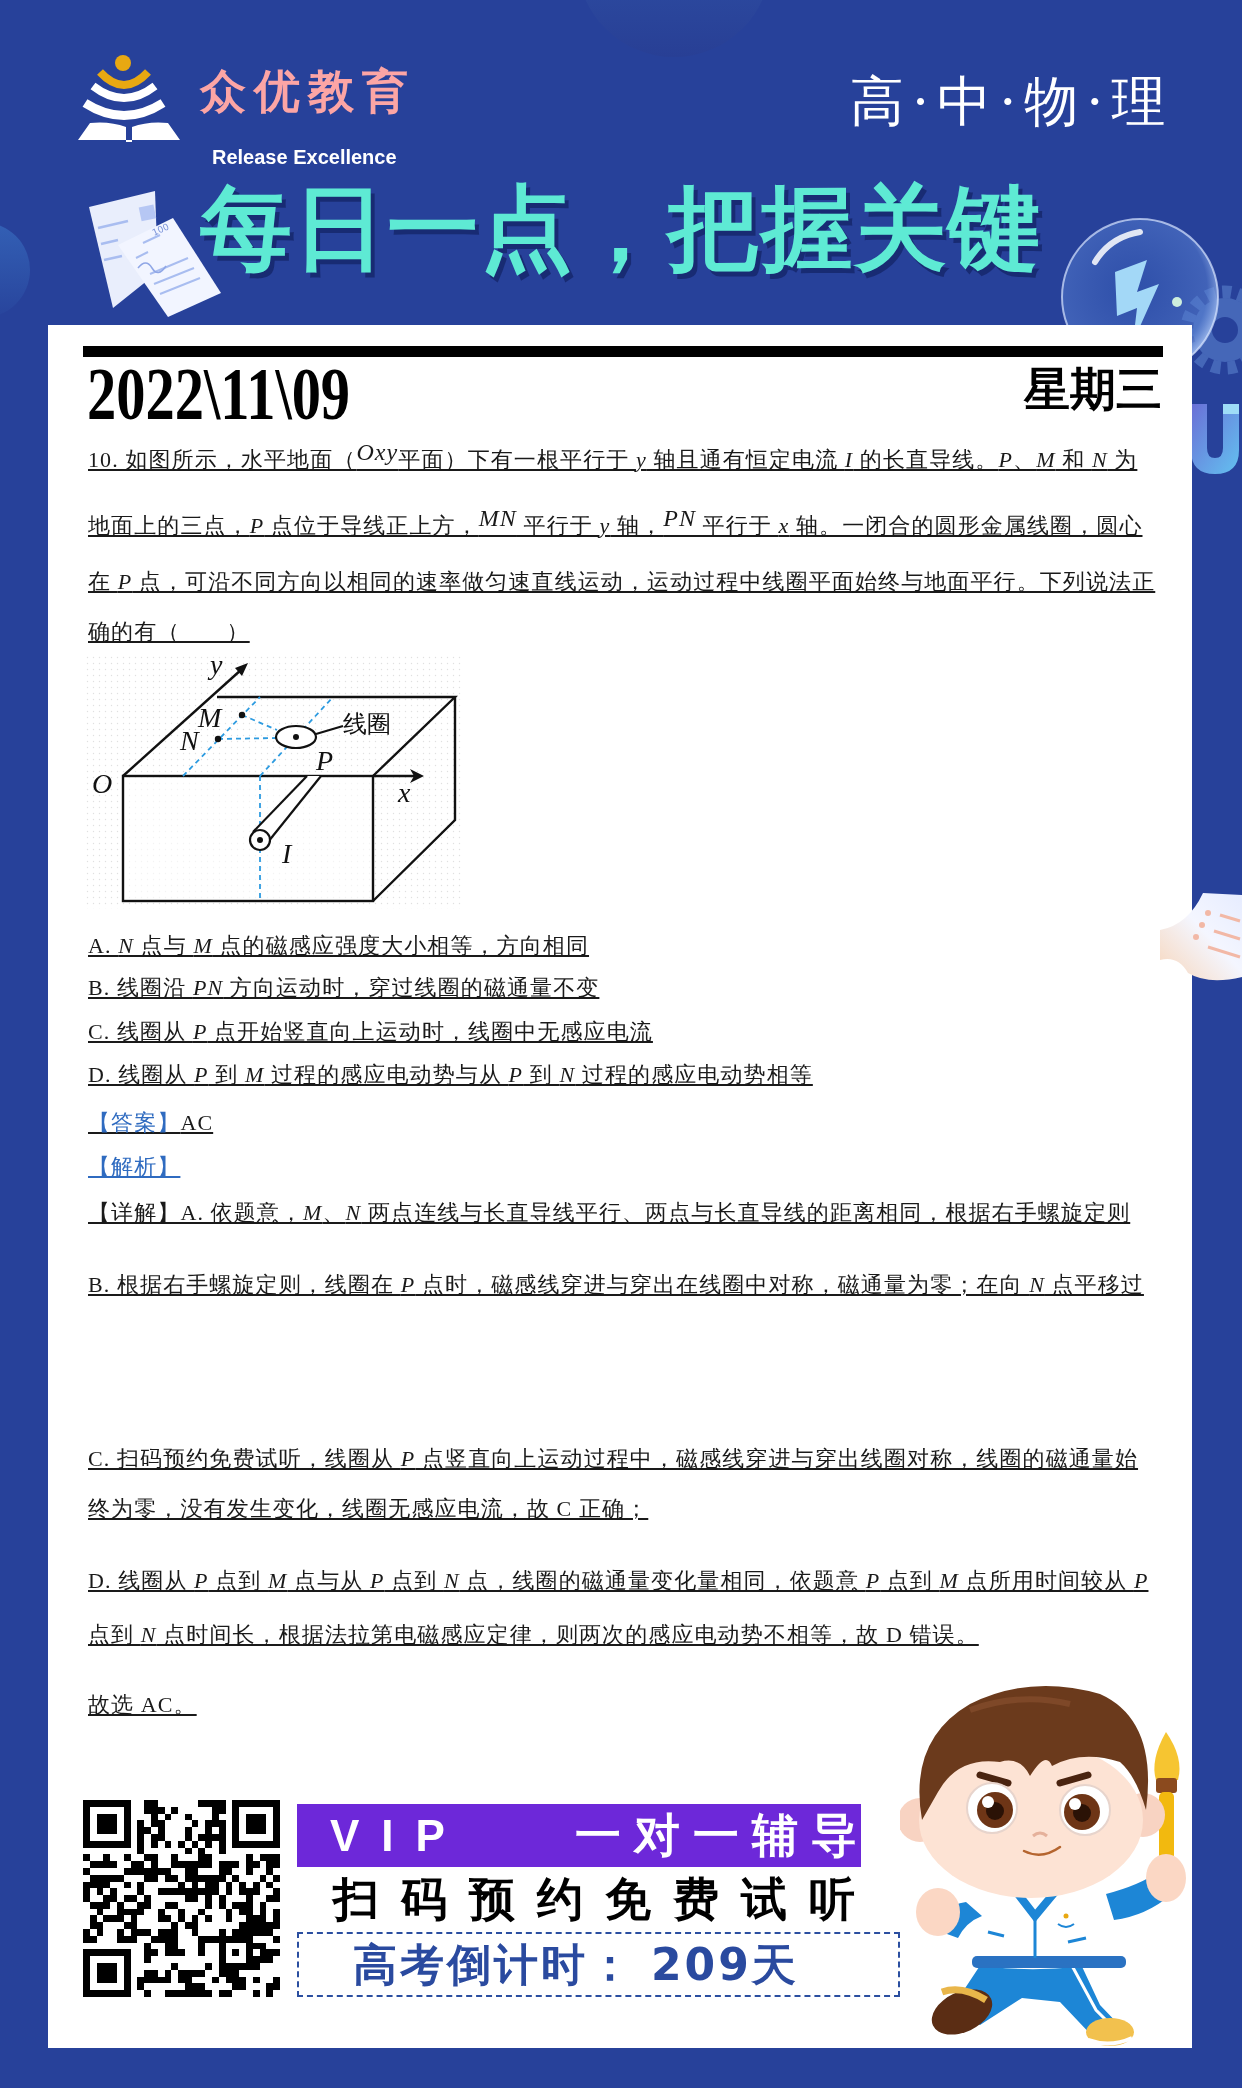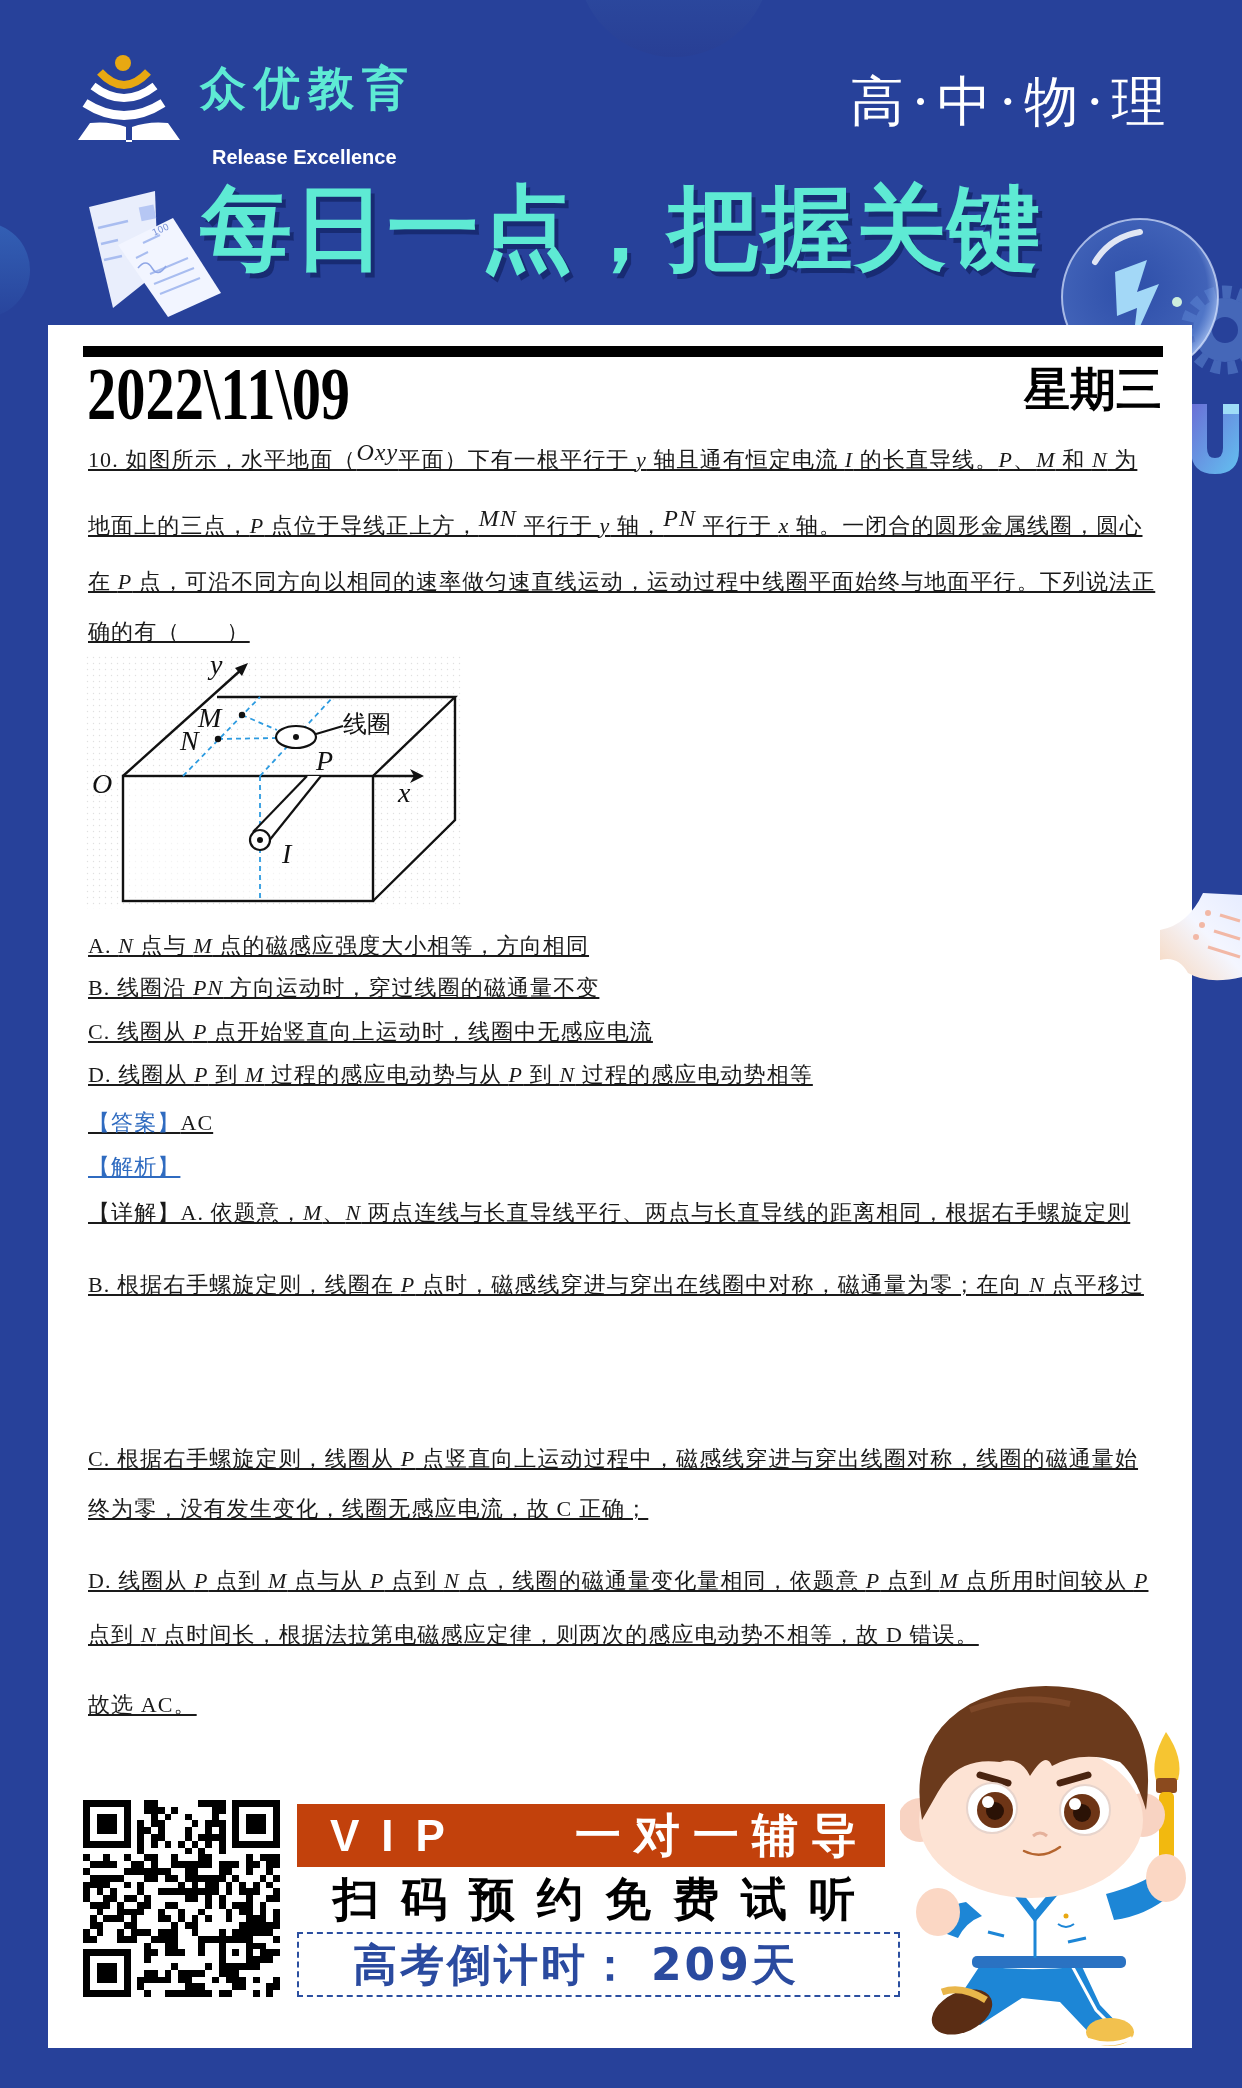--- a/index.html
+++ b/index.html
@@ -1,32 +1,32 @@
 <!DOCTYPE html>
 <html><head>
 <meta charset="utf-8">
 <style>
   html,body{margin:0;padding:0;}
   body{width:1242px;height:2088px;overflow:hidden;background:#27419a;}
   #page{position:relative;width:1242px;height:2088px;background:#27419a;overflow:hidden;font-family:"Liberation Serif",serif;}
   .abs{position:absolute;}
-  .brand-name{left:200px;top:66px;font-family:Liberation Mono, monospace;font-weight:bold;font-size:46px;line-height:52px;color:#5eead4;letter-spacing:8px;white-space:nowrap;}
+  .brand-name{left:200px;top:66px;font-family:Liberation Serif, serif;font-weight:bold;font-size:46px;line-height:52px;color:#fca5a5;letter-spacing:8px;white-space:nowrap;}
   .brand-tag{left:212px;top:119px;font-family:"Liberation Sans",sans-serif;font-weight:bold;font-size:20px;line-height:24px;color:#fff;white-space:nowrap;margin-top:26px;}
   .subject{left:850px;top:72px;font-family:"DejaVu Serif",serif;font-size:54px;line-height:60px;color:#fff;letter-spacing:8px;white-space:nowrap;}
   .slogan{left:200px;top:178px;font-family:Liberation Sans, sans-serif;font-weight:900;font-size:92px;line-height:100px;color:#5eead4;letter-spacing:1.5px;white-space:nowrap;text-shadow:4px 5px 0 rgba(12,26,84,.55);}
   .card{left:48px;top:325px;width:1144px;height:1723px;background:#fff;}
   .rule{left:83px;top:346px;width:1080px;height:11px;background:#000;}
   .date{left:87px;top:357px;font-family:"Liberation Serif",serif;font-weight:bold;font-size:74px;line-height:74px;color:#000;transform:scaleX(0.79);transform-origin:0 0;white-space:nowrap;}
   .weekday{right:80px;top:362px;font-family:"Liberation Serif",serif;font-weight:bold;font-size:46px;line-height:56px;color:#000;white-space:nowrap;}
   .tl{position:absolute;left:88px;font-family:"Liberation Serif",serif;font-size:22px;line-height:26px;letter-spacing:1.1px;color:#1a1a1a;white-space:nowrap;text-decoration:underline;}
   .tl .it{font-style:italic;}
   .tl .math{font-style:italic;font-size:24px;position:relative;top:-7px;}
   .blue{color:#2f6bc0;}
   .qr{left:83px;top:1800px;width:197px;height:197px;}
-  .vip{left:297px;top:1804px;width:564px;height:63px;background:#c2410c;padding-left:24px;}
+  .vip{left:297px;top:1804px;width:564px;height:63px;background:#6d28d9;}
   .vip-label{position:absolute;left:33px;top:0;line-height:63px;font-family:"Liberation Sans",sans-serif;font-weight:bold;font-size:44px;letter-spacing:22px;color:#fff;white-space:nowrap;}
   .vip-title{position:absolute;left:278px;top:0;line-height:63px;font-family:"DejaVu Sans",sans-serif;font-weight:900;font-size:46px;letter-spacing:13px;color:#fff;white-space:nowrap;}
   .scan{left:333px;top:1869px;line-height:60px;font-family:"DejaVu Sans",sans-serif;font-weight:900;font-size:46px;letter-spacing:22px;color:#000;white-space:nowrap;}
   .countdown{left:297px;top:1932px;width:599px;height:61px;border:2px dashed #2b4fa0;}
   .countdown-text{position:absolute;left:54px;top:0;line-height:61px;font-family:"DejaVu Sans",sans-serif;font-weight:900;font-size:44px;letter-spacing:3px;color:#2a4a9f;white-space:nowrap;}
   .countdown-value{margin-left:16px;}
 </style>
 </head>
 <body>
 
@@ -181,21 +181,21 @@
   <div class="tl" style="top:1019px"><span>C.  线圈从 </span><span class="it">P</span><span> 点开始竖直向上运动时，线圈中无感应电流</span></div>
   <div class="tl" style="top:1062px"><span>D.  线圈从 </span><span class="it">P</span><span> 到 </span><span class="it">M</span><span> 过程的感应电动势与从 </span><span class="it">P</span><span> 到 </span><span class="it">N</span><span> 过程的感应电动势相等</span></div>
 
   <div class="tl" style="top:1110px">
     <span class="blue">【答案】</span><span>AC</span>
   </div>
   <div class="tl blue" style="top:1154px">【解析】</div>
 
   <div class="tl" style="top:1200px"><span>【详解】A. 依题意，</span><span class="it">M</span><span>、</span><span class="it">N</span><span> 两点连线与长直导线平行、两点与长直导线的距离相同，根据右手螺旋定则</span></div>
   <div class="tl" style="top:1272px"><span>B. 根据右手螺旋定则，线圈在 </span><span class="it">P</span><span> 点时，磁感线穿进与穿出在线圈中对称，磁通量为零；在向 </span><span class="it">N</span><span> 点平移过</span></div>
-  <div class="tl" style="top:1446px"><span>C. 根据右手螺旋定则，线圈从 </span><span class="it">P</span><span> 点竖直向上运动过程中，磁感线穿进与穿出线圈对称，线圈的磁通量始</span></div>
+  <div class="tl" style="top:1446px"><span>C. 扫码预约免费试听，线圈从 </span><span class="it">P</span><span> 点竖直向上运动过程中，磁感线穿进与穿出线圈对称，线圈的磁通量始</span></div>
   <div class="tl" style="top:1496px"><span>终为零，没有发生变化，线圈无感应电流，故 C 正确；</span></div>
   <div class="tl" style="top:1568px"><span>D. 线圈从 </span><span class="it">P</span><span> 点到 </span><span class="it">M</span><span> 点与从 </span><span class="it">P</span><span> 点到 </span><span class="it">N</span><span> 点，线圈的磁通量变化量相同，依题意 </span><span class="it">P</span><span> 点到 </span><span class="it">M</span><span> 点所用时间较从 </span><span class="it">P</span></div>
   <div class="tl" style="top:1622px"><span>点到 </span><span class="it">N</span><span> 点时间长，根据法拉第电磁感应定律，则两次的感应电动势不相等，故 D 错误。</span></div>
   <div class="tl" style="top:1692px">故选 AC。</div>
 
   <svg class="abs" style="left:1158px;top:885px" width="84" height="100" viewBox="0 0 84 100">
     <defs>
         <linearGradient id="gNote" x1="0" y1="1" x2="1" y2="0">
           <stop offset="0" stop-color="#f7d6bb"></stop>
           <stop offset="0.55" stop-color="#f4f6ff"></stop>

